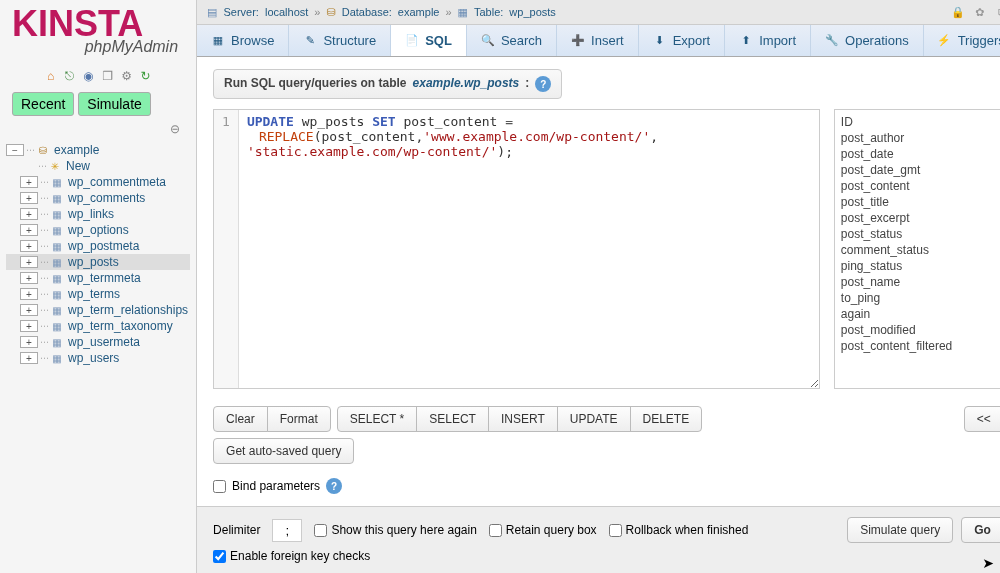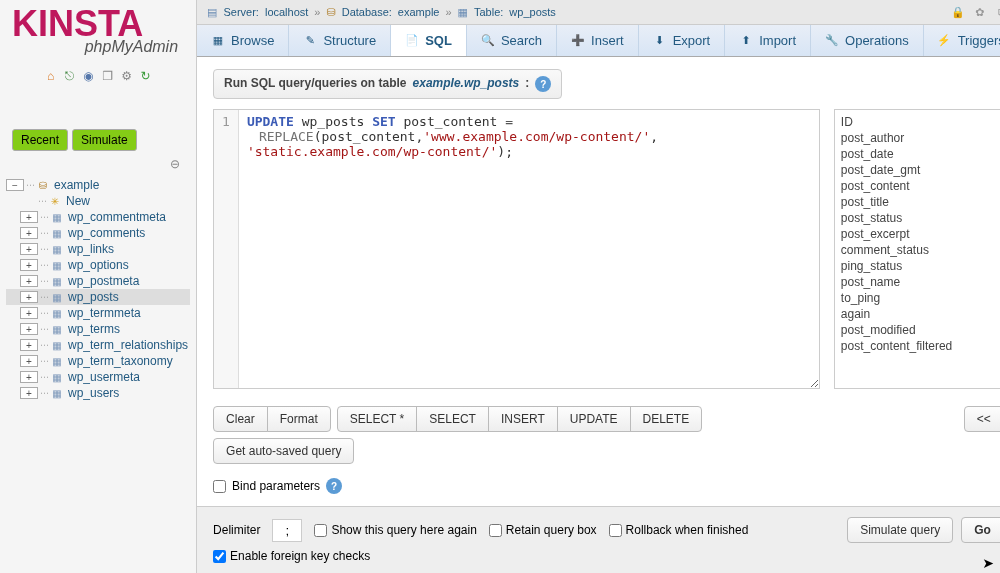--- a/index.html
+++ b/index.html
@@ -5,21 +5,21 @@
 * { box-sizing: border-box; margin: 0; padding: 0; }
 body { font-family: -apple-system, BlinkMacSystemFont, "Segoe UI", Arial, sans-serif; font-size: 12px; background: #f5f5f5; width: 1000px; height: 573px; overflow: hidden; }
 .app { display: flex; height: 573px; }
 .sidebar { width: 208px; background: #f5f5f5; border-right: 1px solid #ccc; display: flex; flex-direction: column; }
 .logo { padding: 8px 12px; font-family: Arial, sans-serif; }
 .logo-main { font-size: 36px; font-weight: 900; color: #be185d; letter-spacing: 0px; line-height: 0.9; }
 .logo-sub { font-size: 16px; font-style: italic; color: #555; text-align: right; padding-right: 6px; margin-top: -2px; }
 .quick-icons { padding: 4px 12px; display: flex; gap: 3px; align-items: center; justify-content: center; }
 .quick-icons span { width: 16px; height: 16px; display: inline-flex; align-items: center; justify-content: center; font-size: 12px; cursor: pointer; }
 .side-tabs { display: flex; gap: 4px; padding: 4px 12px; }
-.side-tab { border: 1px solid #aaa; border-radius: 3px; padding: 3px 8px; background: #84cc16; cursor: pointer; font-size: 12px; margin-top: 37px; }
+.side-tab { border: 1px solid #aaa; border-radius: 3px; padding: 3px 8px; background: #86efac; cursor: pointer; font-size: 14px; }
 .refresh-icon { text-align: right; padding: 2px 16px; color: #888; font-size: 12px; }
 .tree { padding: 4px 6px; font-size: 12px; color: #0055aa; overflow-y: auto; }
 .tree-row { display: flex; align-items: center; padding: 1px 2px; cursor: pointer; white-space: nowrap; }
 .tree-row.selected { background: #ddd; }
 .tree-toggle { width: 18px; display: inline-flex; justify-content: center; color: #555; font-size: 10px; border: 1px solid #aaa; height: 12px; align-items: center; margin-right: 2px; background: #fff; }
 .tree-dots { color: #999; font-size: 9px; letter-spacing: -2px; padding-right: 2px; }
 .tree-icon { width: 16px; height: 14px; margin-right: 3px; display: inline-flex; align-items: center; justify-content: center; font-size: 10px; }
 .tree-label { color: #235a81; }
 .main { flex: 1; display: flex; flex-direction: column; background: #f5f5f5; }
 .breadcrumb { background: #e8e8e8; border-bottom: 1px solid #ccc; padding: 4px 10px; display: flex; align-items: center; gap: 6px; color: #235a81; font-size: 11px; }
@@ -32,21 +32,21 @@
 .tab-icon { width: 14px; height: 14px; display: inline-flex; align-items: center; justify-content: center; font-size: 11px; }
 .content { flex: 1; background: #fff; padding: 12px 16px; display: flex; flex-direction: column; overflow: hidden; position: relative; }
 .query-title-bar { border: 1px solid #ccc; border-radius: 4px; padding: 6px 10px; background: linear-gradient(#f9f9f9, #eee); display: inline-flex; align-items: flex-start; gap: 6px; font-size: 12px; color: #444; font-weight: bold; width: fit-content; }
 .query-title-bar a { color: #235a81; text-decoration: none; font-style: italic; }
 .help-circle { width: 16px; height: 16px; border-radius: 50%; background: #5b9bd5; color: #fff; display: inline-flex; align-items: center; justify-content: center; font-size: 10px; font-weight: bold; }
 .editor-area { display: flex; margin-top: 10px; gap: 14px; flex: 1; min-height: 0; }
 .code-editor { flex: 1; border: 1px solid #ccc; background: #fff; display: flex; font-family: Menlo, Monaco, Consolas, monospace; font-size: 13px; position: relative; resize: both; overflow: auto; min-height: 280px; max-height: 280px; }
 .gutter { background: #f7f7f7; border-right: 1px solid #ddd; padding: 4px 8px; text-align: right; color: #999; user-select: none; }
 .code { padding: 4px 8px; white-space: pre; color: #333; }
 .kw { color: #3b5bb5; font-weight: bold; }
-.fn { color: #737373; padding-left: 12px; }
+.fn { color: #c2410c; padding-left: 12px; }
 .str { color: #a31515; }
 .op { color: #555; }
 .columns { width: 170px; border: 1px solid #ccc; background: #fff; padding: 4px 6px; font-size: 12px; color: #444; overflow-y: auto; max-height: 280px; }
 .columns div { padding: 1px 0; cursor: pointer; }
 .buttons-row { display: flex; gap: 6px; margin-top: 10px; align-items: flex-start; }
 .btn { border: 1px solid #bbb; border-radius: 4px; padding: 5px 12px; background: linear-gradient(#fdfdfd, #eee); cursor: pointer; font-size: 12px; color: #333; }
 .btn-group { display: flex; }
 .btn-group .btn { border-radius: 0; margin-left: -1px; }
 .btn-group .btn:first-child { border-radius: 4px 0 0 4px; margin-left: 0; }
 .btn-group .btn:last-child { border-radius: 0 4px 4px 0; }
@@ -243,22 +243,22 @@
 <span class="fn">REPLACE</span><span>(post_content,</span><span class="str">'www.example.com/wp-content/'</span><span>,</span>
 <span class="str">'static.example.com/wp-content/'</span><span>);</span></div>
         </div>
         <div class="columns" id="columns">
             <div>ID</div>
             <div>post_author</div>
             <div>post_date</div>
             <div>post_date_gmt</div>
             <div>post_content</div>
             <div>post_title</div>
+            <div>post_excerpt</div>
             <div>post_status</div>
-            <div>post_excerpt</div>
             <div>comment_status</div>
             <div>ping_status</div>
             <div>post_name</div>
             <div>to_ping</div>
             <div>again</div>
             <div>post_modified</div>
             <div>post_content_filtered</div>
           </div>
       </div>
 

